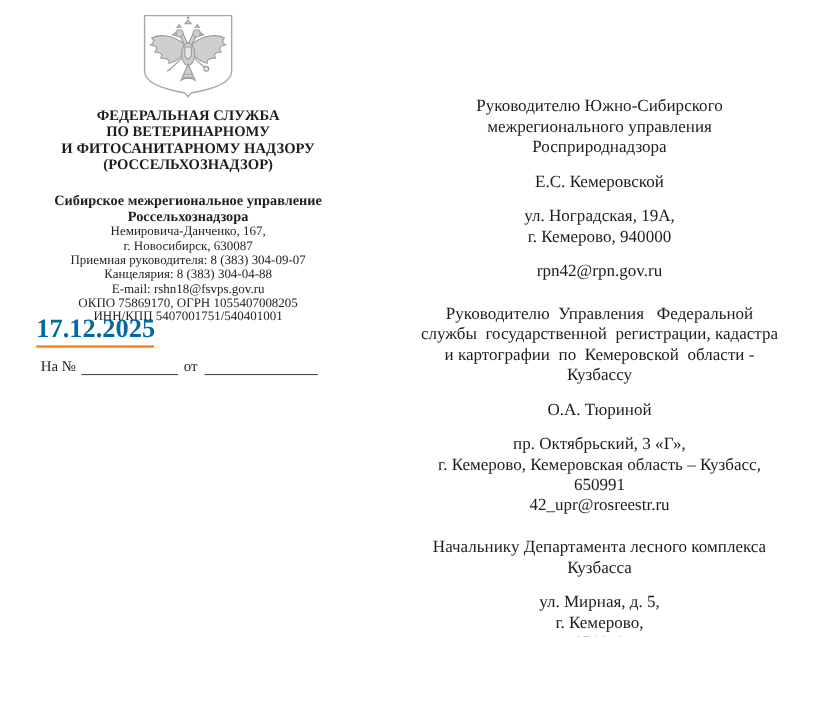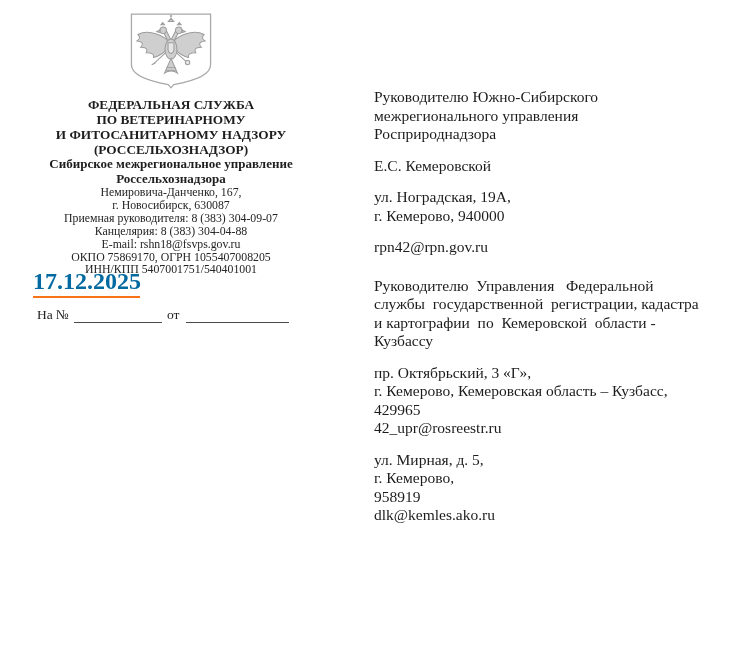--- a/index.html
+++ b/index.html
@@ -30,20 +30,21 @@
     line-height: 15px;
     white-space: pre-line;
     color: #1e1e1e;
   }
   .division {
     font-weight: bold;
     font-size: 13px;
     line-height: 14.5px;
     white-space: pre-line;
     color: #1e1e1e;
+    margin-top: 18px;
   }
   .contacts {
     font-size: 11.8px;
     line-height: 12.9px;
     white-space: pre-line;
     color: #242424;
   }
   .ref-row {
     display: flex;
     margin-top: -9px;
@@ -87,20 +88,21 @@
     left: 374px;
     top: 88px;
     width: 342px;
     font-size: 15.5px;
     line-height: 18.5px;
     color: #1c1c1c;
   }
   .para {
     white-space: pre-wrap;
     margin: 0 0 13px 0;
+    text-align: center;
   }
   .gap-lg { margin-top: 20px; }
 </style>
 </head>
 <body>
 
 <div class="page">
 
   <div class="left-col">
 
@@ -180,23 +182,26 @@
 межрегионального управления
 Росприроднадзора</div>
     <div class="para">Е.С. Кемеровской</div>
     <div class="para">ул. Ноградская, 19А,
 г. Кемерово, 940000</div>
     <div class="para">rpn42@rpn.gov.ru</div>
     <div class="para gap-lg">Руководителю  Управления   Федеральной
 службы  государственной  регистрации, кадастра
 и картографии  по  Кемеровской  области -
 Кузбассу</div>
+    <div class="para">О.А. Тюриной</div>
     <div class="para">пр. Октябрьский, 3 «Г»,
 г. Кемерово, Кемеровская область – Кузбасс,
-429965
+650991
 42_upr@rosreestr.ru</div>
+    <div class="para gap-lg">Начальнику Департамента лесного комплекса
+Кузбасса</div>
     <div class="para">ул. Мирная, д. 5,
 г. Кемерово,
 958919
 dlk@kemles.ako.ru</div>
   </div>
 
 </div>
 
 </body></html>

